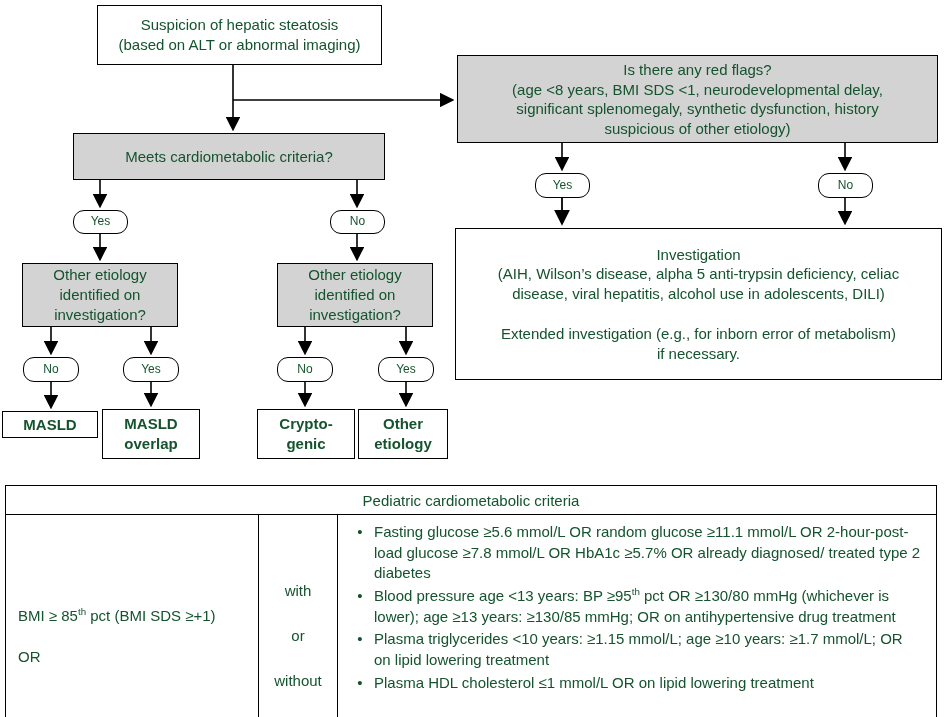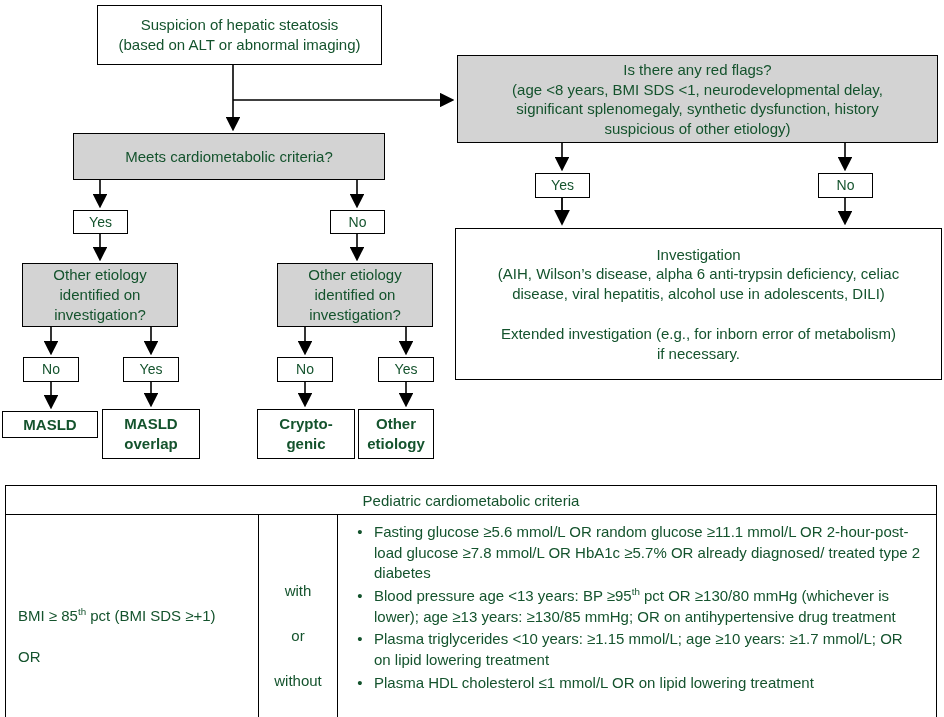--- a/index.html
+++ b/index.html
@@ -9,21 +9,21 @@
   }
   .connectors{position:absolute;left:0;top:0;pointer-events:none;}
   .box{
     position:absolute;box-sizing:border-box;border:1.6px solid #000;
     background:#ffffff;display:flex;align-items:center;justify-content:center;
     text-align:center;white-space:pre-line;font-size:15px;line-height:1.32;
     padding:2px 4px;
   }
   .gray{background:#d3d3d3;border-width:1.8px;}
   .bold{font-weight:bold;}
-  .small{font-size:14px;}
+  .small{font-size:12px;border-radius:11px;}
   
   .crit-table{
     position:absolute;left:5px;top:485px;width:932px;height:272px;
     box-sizing:border-box;border:1.8px solid #000;display:flex;flex-direction:column;
     background:#fff;
   }
   .crit-header{
     height:28px;flex:none;border-bottom:1.6px solid #000;
     display:flex;align-items:center;justify-content:center;font-size:15px;
   }
@@ -102,28 +102,28 @@
   <div class="box small" style="left:23px;top:357px;width:56px;height:25px;">No</div>
   <div class="box small" style="left:123px;top:357px;width:56px;height:25px;">Yes</div>
   <div class="box small" style="left:277px;top:357px;width:56px;height:25px;">No</div>
   <div class="box small" style="left:378px;top:357px;width:56px;height:25px;">Yes</div>
 
   <div class="box bold" style="left:2px;top:411px;width:96px;height:27px;">MASLD</div>
   <div class="box bold" style="left:102px;top:409px;width:98px;height:50px;">MASLD
 overlap</div>
   <div class="box bold" style="left:257px;top:409px;width:98px;height:50px;">Crypto-
 genic</div>
-  <div class="box bold" style="left:358px;top:409px;width:76px;height:50px;">Other
+  <div class="box bold" style="left:358px;top:409px;width:90px;height:50px;">Other
 etiology</div>
 
   <div class="box small" style="left:535px;top:173px;width:55px;height:25px;">Yes</div>
   <div class="box small" style="left:818px;top:173px;width:55px;height:25px;">No</div>
 
   <div class="box" style="left:455px;top:228px;width:487px;height:152px;">Investigation
-(AIH, Wilson’s disease, alpha 6 anti-trypsin deficiency, celiac
+(AIH, Wilson’s disease, alpha 5 anti-trypsin deficiency, celiac
 disease, viral hepatitis, alcohol use in adolescents, DILI)
 
 Extended investigation (e.g., for inborn error of metabolism)
 if necessary.</div>
 
   <div class="crit-table">
     <div class="crit-header">Pediatric cardiometabolic criteria</div>
     <div class="crit-body">
       <div class="col-anthro">
         <div><span>BMI ≥ 85</span><sup>th</sup><span> pct (BMI SDS ≥+1)</span></div>

